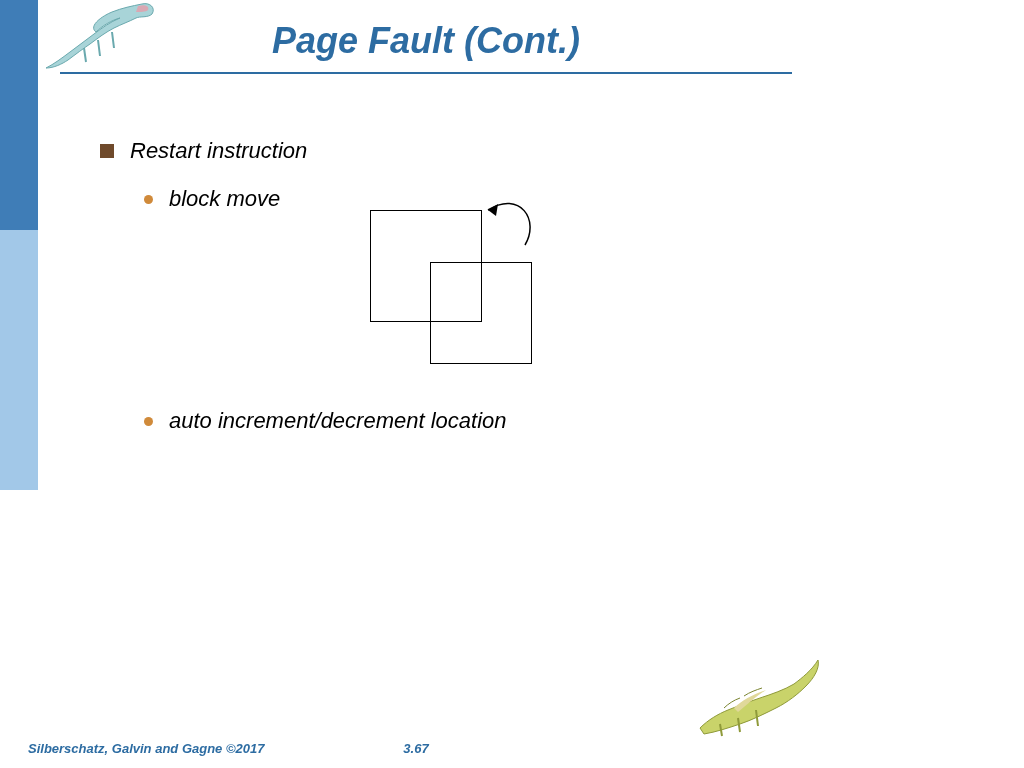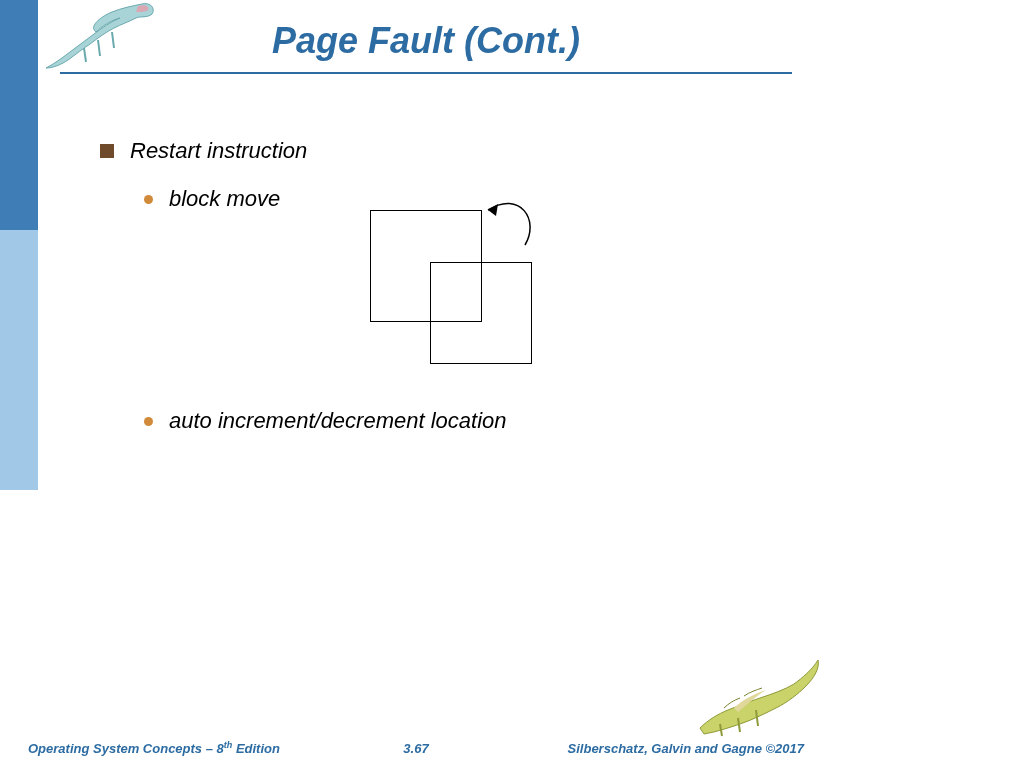--- a/index.html
+++ b/index.html
@@ -96,20 +96,17 @@
   <div class="dino-br">
     <svg viewBox="0 0 130 90" width="130" height="90">
       <path d="M6 78 C14 70 24 64 34 60 C44 56 54 52 66 48 C78 44 90 40 100 34 C108 28 118 20 124 10 C126 18 120 28 112 36 C104 44 94 52 82 58 C70 64 58 70 46 74 C34 78 22 82 10 84 Z" fill="#c9d36a" stroke="#8f9a3a" stroke-width="1"></path>
       <path d="M40 58 C48 50 60 44 72 40 C60 48 52 56 44 62" fill="#e0d89a"></path>
       <path d="M26 74 L28 86 M44 68 L46 82 M62 60 L64 76" stroke="#8f9a3a" stroke-width="2" fill="none"></path>
       <path d="M30 58 C34 54 40 50 46 48 M50 46 C56 42 62 40 68 38" stroke="#7a8430" stroke-width="1" fill="none"></path>
     </svg>
   </div>
 
   <div class="footer">
-    <span class="left">
-      <span>Operating System Concepts – 8</span><sup>th</sup><span> Edition</span>
-    </span>
     <span class="center">3.67</span>
     <span class="right">Silberschatz, Galvin and Gagne ©2017</span>
   </div>
 
 </div>
 
 </body></html>

